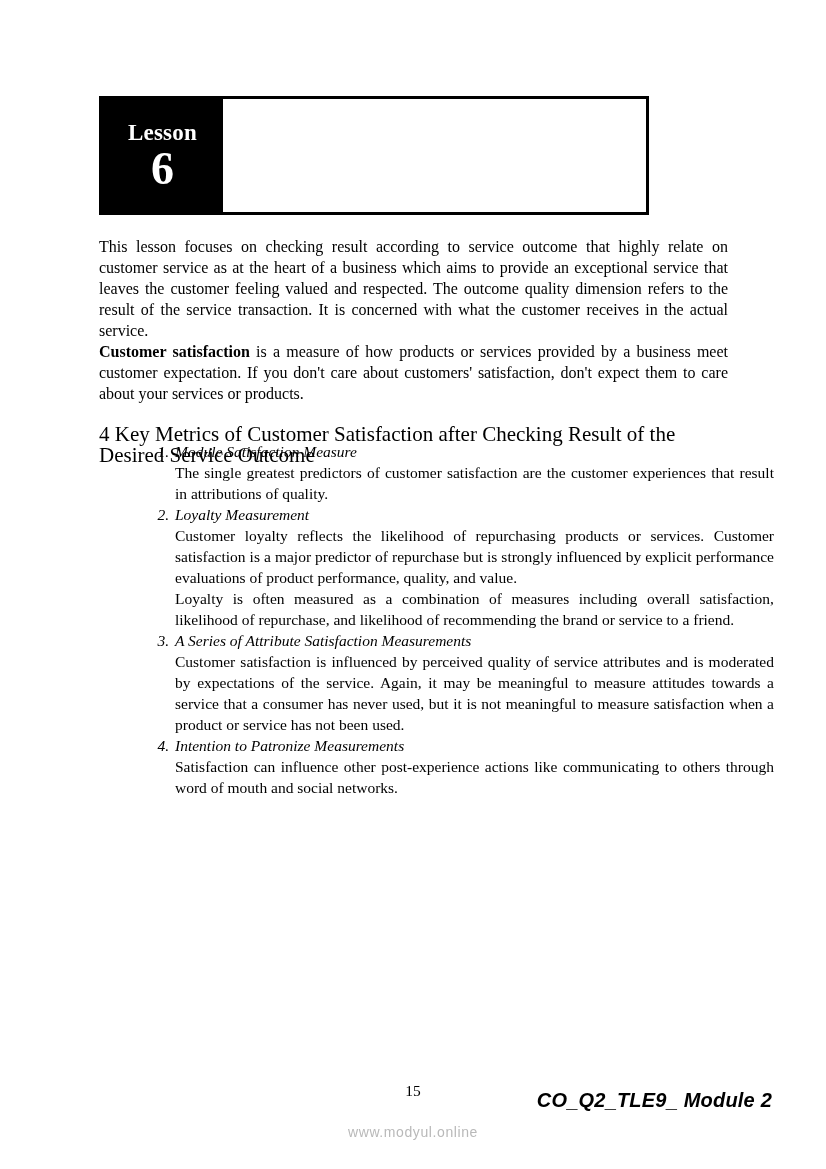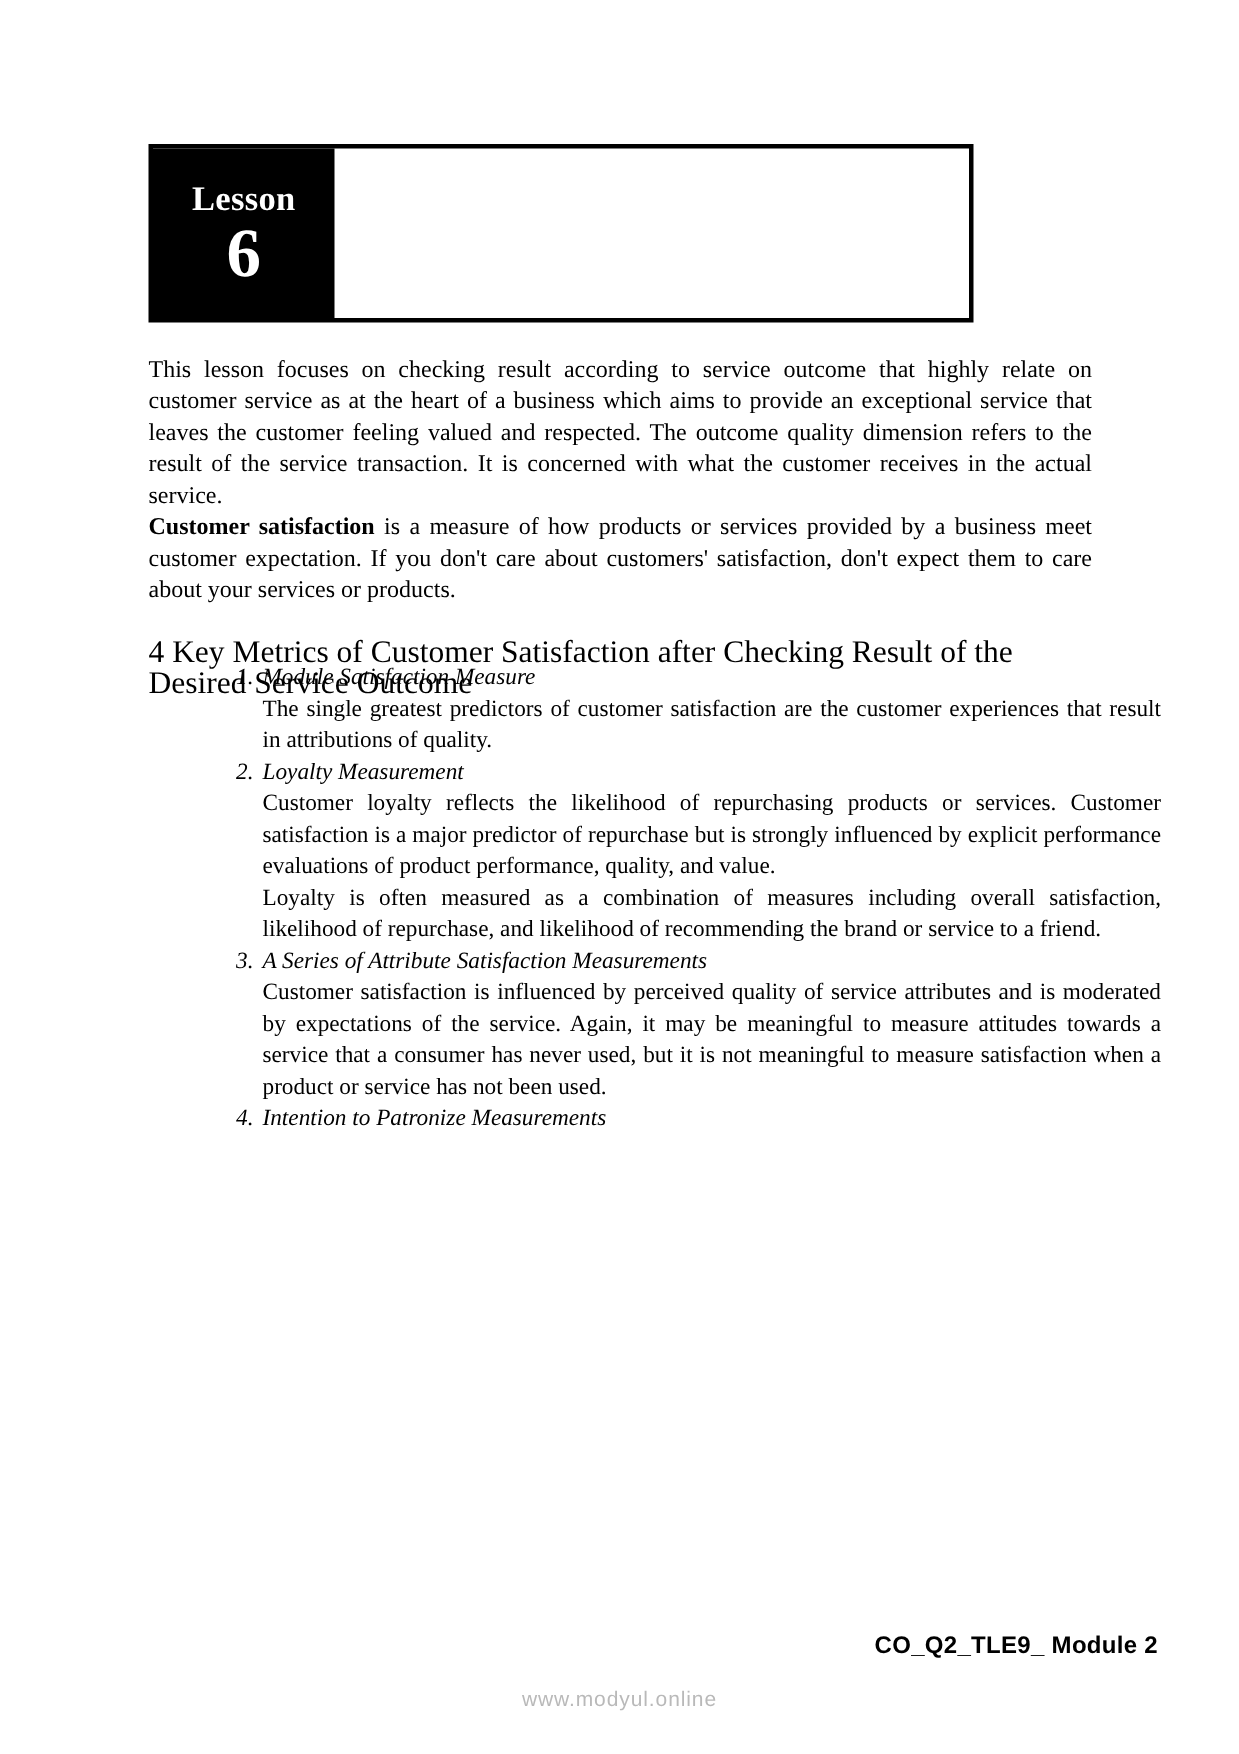--- a/index.html
+++ b/index.html
@@ -142,22 +142,23 @@
     width: 826px;
     text-align: center;
     font-size: 15.5px;
   }
   .footer-code {
     position: absolute;
     right: 54px;
     top: 1089px;
     font-family: "Liberation Sans", sans-serif;
     font-weight: bold;
-    font-size: 16px;
+    font-size: 20px;
     letter-spacing: 0.2px;
+    font-style: italic;
   }
   .watermark {
     position: absolute;
     left: 0;
     top: 1124px;
     width: 826px;
     text-align: center;
     font-family: "Liberation Sans", sans-serif;
     font-size: 14px;
     color: #b9b9b9;
@@ -196,19 +197,21 @@
       <p class="item-para">Loyalty is often measured as a combination of measures including overall satisfaction, likelihood of repurchase, and likelihood of recommending the brand or service to a friend.</p>
     </li>
     <li>
       <span class="num">3.</span>
       <div class="item-title">A Series of Attribute Satisfaction Measurements</div>
       <p class="item-para">Customer satisfaction is influenced by perceived quality of service attributes and is moderated by expectations of the service. Again, it may be meaningful to measure attitudes towards a service that a consumer has never used, but it is not meaningful to measure satisfaction when a product or service has not been used.</p>
     </li>
     <li>
       <span class="num">4.</span>
       <div class="item-title">Intention to Patronize Measurements</div>
+      <p class="item-para">Satisfaction can influence other post-experience actions like communicating to others through word of mouth and social networks.</p>
     </li>
   </ol>
 
+  <div class="page-number">15</div>
   <div class="footer-code">CO_Q2_TLE9_ Module 2</div>
   <div class="watermark">www.modyul.online</div>
 
 </div>
 
 </body></html>

